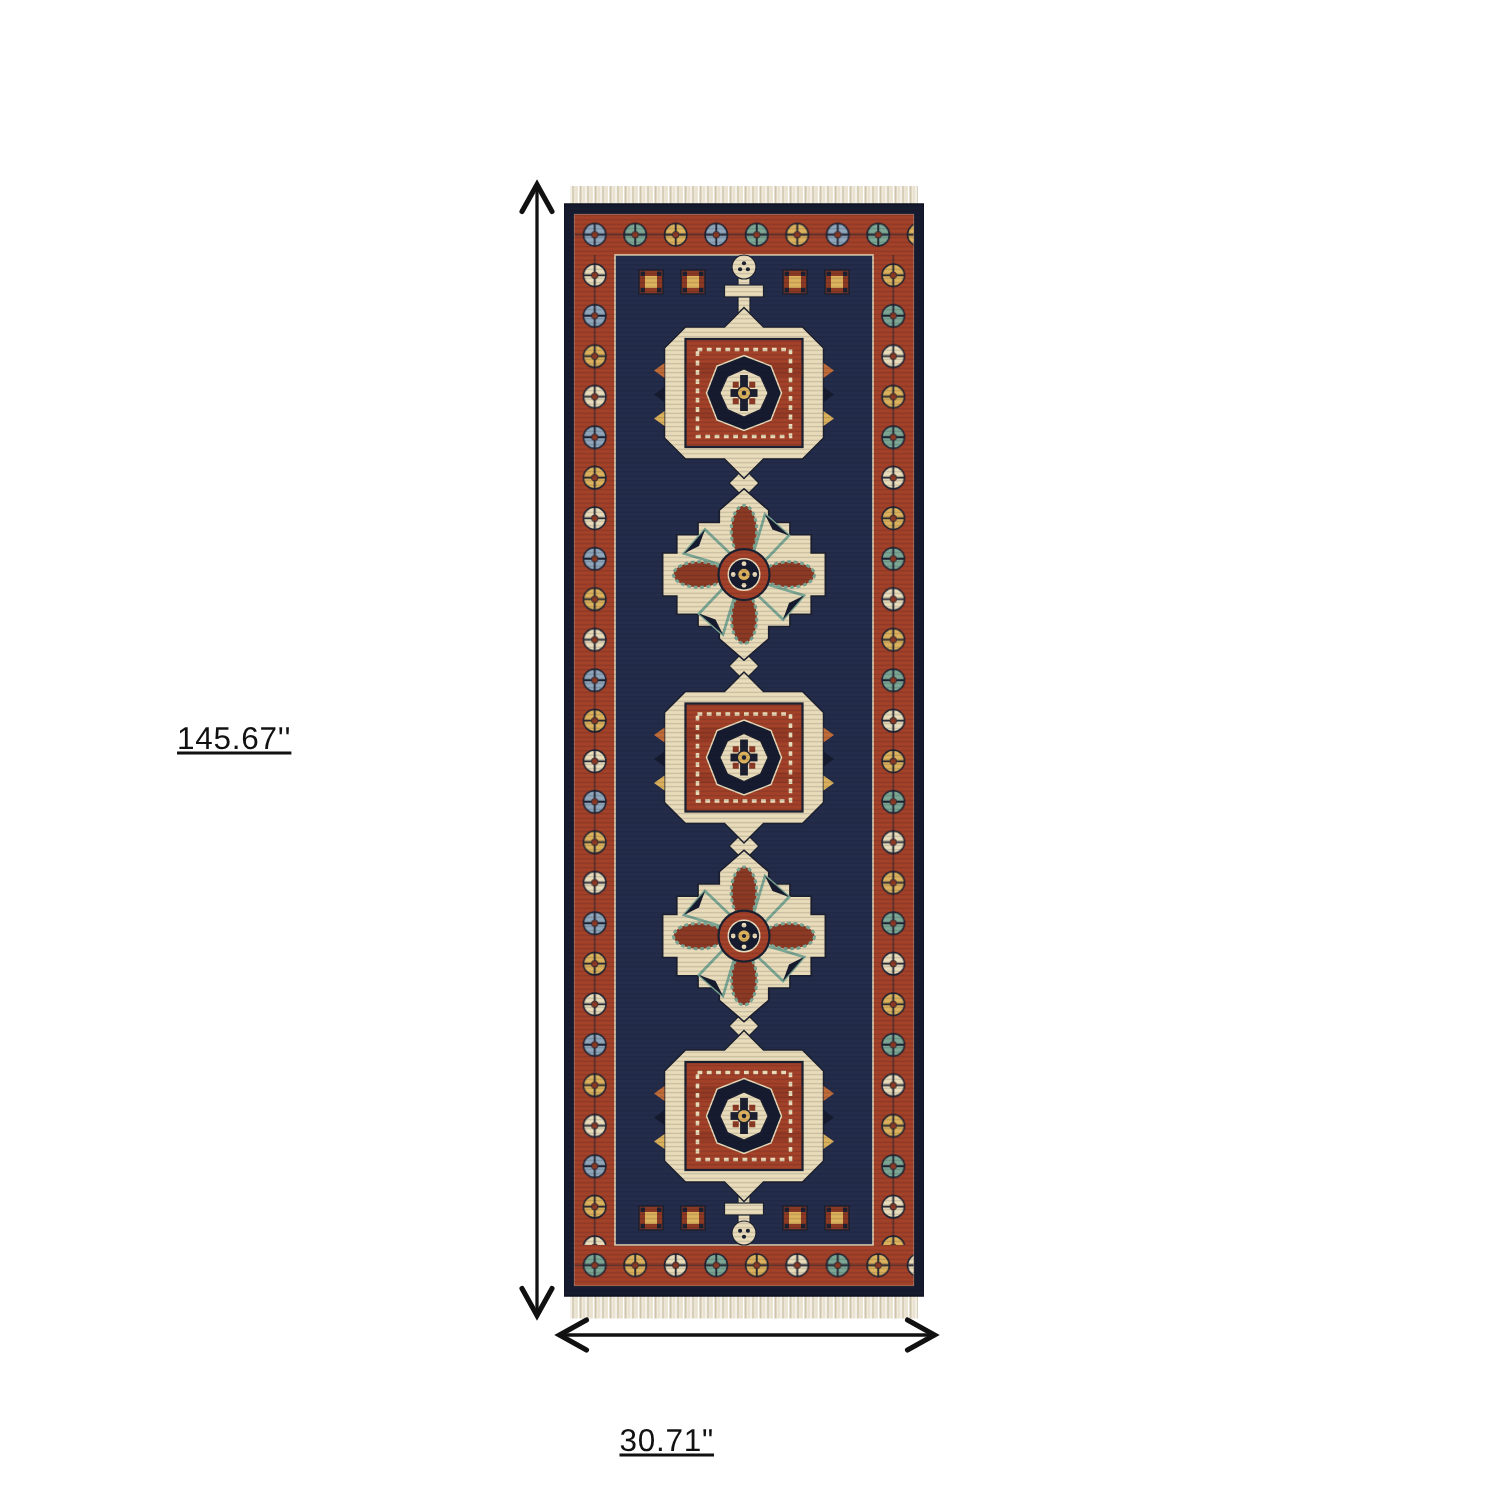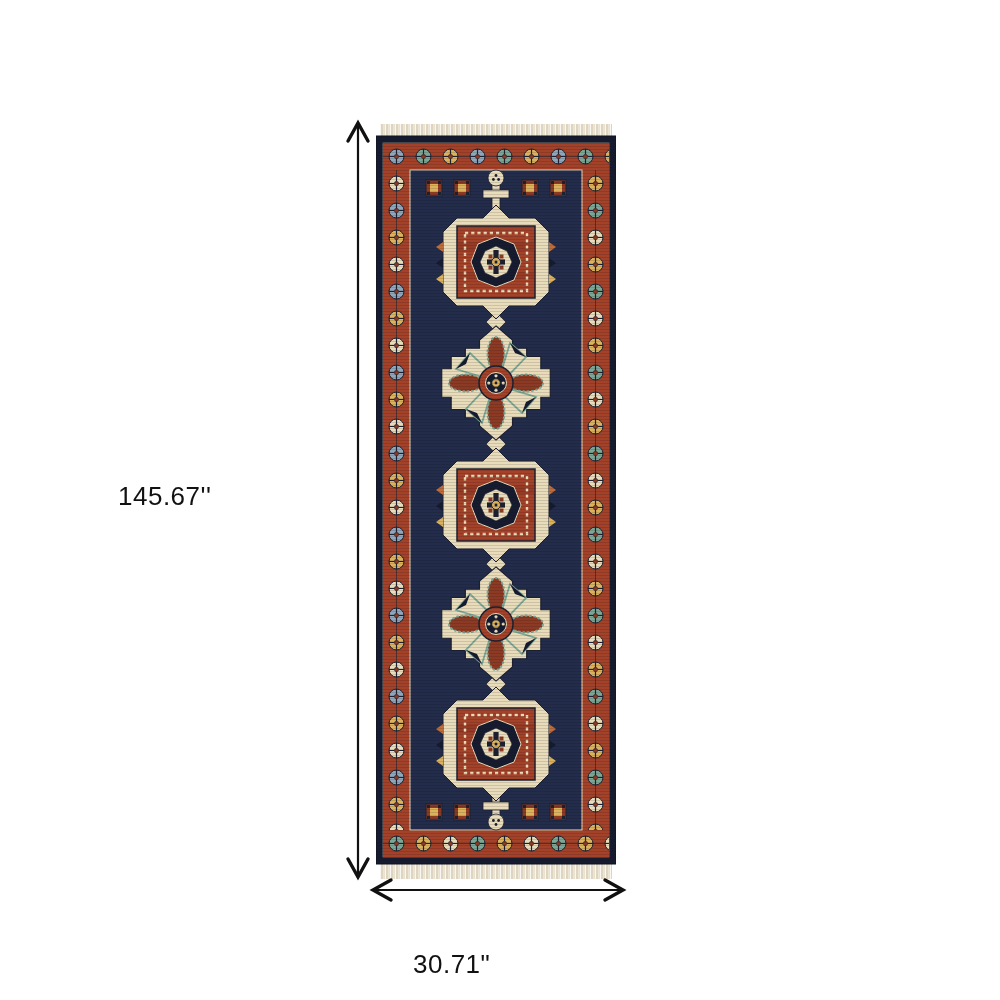--- a/index.html
+++ b/index.html
@@ -8,23 +8,24 @@
     background: var(--background, #fff);
     font-family: "Liberation Sans", sans-serif;
     overflow: hidden;
   }
   .stage { position: relative; width: 1000px; height: 1000px; }
   .rug-svg { position: absolute; left: 376px; top: 124px; }
   .dims-svg { position: absolute; left: 0; top: 0; }
   .dim-label {
     position: absolute;
     color: var(--line, #111);
-    font-size: 26px;
+    font-size: 21px;
     letter-spacing: 0.5px;
     white-space: nowrap;
+    text-decoration: underline;
   }
   .dim-label.height { left: 118px; top: 481px; }
   .dim-label.width  { left: 413px; top: 949px; }
 </style>
 </head>
 <body>
 
 <div class="stage">
 
   <svg class="rug-svg" width="240" height="756" viewBox="0 0 240 756" xmlns="http://www.w3.org/2000/svg">

